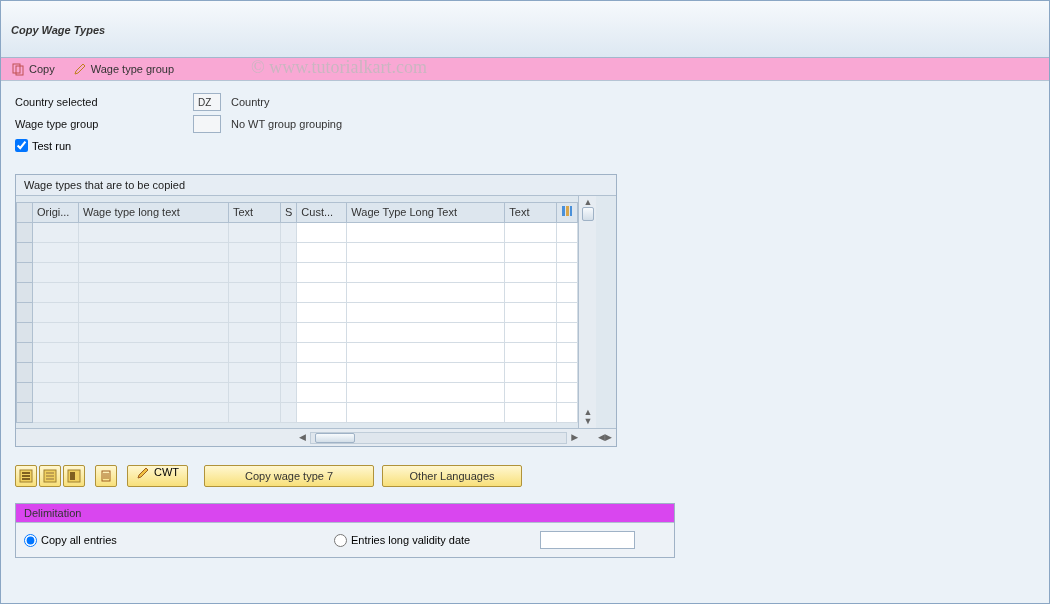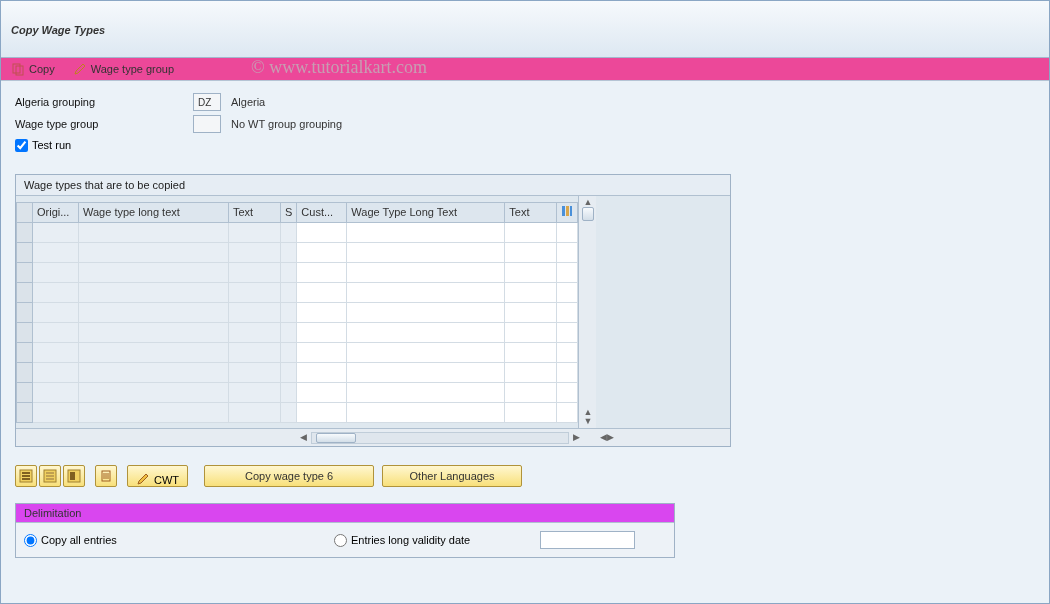--- a/index.html
+++ b/index.html
@@ -20,21 +20,21 @@
     .title-bar {
       background: linear-gradient(#f6f9fc, #dde8f2);
       border-bottom: 1px solid #a3b8cd;
       padding: 20px 10px;
       font-style: italic;
       font-weight: bold;
       font-size: 14px;
       color: #333;
     }
     .toolbar {
-      background: #ec4899;
+      background: #f9a8d4;
       border-bottom: 1px solid #b5c4d4;
       padding: 4px 10px;
       display: flex;
       align-items: center;
       gap: 18px;
     }
     .tb-item {
       display: inline-flex;
       align-items: center;
       gap: 4px;
@@ -74,28 +74,29 @@
     }
     .wtg-input {
       width: 28px;
     }
     .field-desc {
       margin-left: 10px;
       color: #333;
     }
     .checkbox-row {
       display: flex;
+      align-items: center;
       margin-top: 4px;
     }
     .checkbox-row input {
       margin: 0 4px 0 0;
     }
     .grid-panel {
       margin-top: 22px;
-      width: 716px;
+      width: 602px;
       border: 1px solid #9fb2c6;
       background: #dfe8ef;
     }
     .grid-title {
       padding: 4px 8px;
       background: #e6edf4;
       border-bottom: 1px solid #b0c0d0;
       color: #222;
     }
     .grid-wrap {
@@ -227,21 +228,21 @@
       display: inline-flex;
       align-items: center;
       justify-content: center;
       padding: 0 16px;
       cursor: pointer;
       color: #333;
       border-radius: 2px;
     }
     .cwt-btn {
       display: inline-flex;
-      align-items: flex-end;
+      align-items: flex-start;
       gap: 4px;
       padding: 0 8px;
     }
     .delim-panel {
       margin-top: 16px;
       width: 660px;
       border: 1px solid #9fb2c6;
       padding: 0;
     }
     .delim-title {
@@ -306,23 +307,23 @@
       </svg>
     </span>
     <span>Wage type group</span>
   </span>
 </div>
 
 <div class="watermark">© www.tutorialkart.com</div>
 
 <div class="content">
   <div class="field-row">
-    <span class="field-label">Algeria grouping</span>
+    <span class="field-label">Country selected</span>
     <input class="field-input country-code" readonly="" value="DZ" style="">
-    <span class="field-desc">Algeria</span>
+    <span class="field-desc">Country</span>
   </div>
   <div class="field-row">
     <span class="field-label">Wage type group</span>
     <input class="field-input wtg-input" value="" style="">
     <span class="field-desc">No WT group grouping</span>
   </div>
   <div class="checkbox-row">
     <input type="checkbox" checked="" style="">
     <span>Test run</span>
   </div>
@@ -533,21 +534,21 @@
     </span>
     <span style="width:6px"></span>
     <span class="icon-btn cwt-btn" style="width:auto">
       <svg width="14" height="14" viewBox="0 0 14 14">
           <path d="M2 12 L3 9 L10 2 L12 4 L5 11 Z" fill="#f0c040" stroke="#a06020"></path>
         </svg>
       <span>CWT</span>
     </span>
     <span style="width:12px"></span>
     <span class="text-btn" style="width:170px">
-      <span>Copy wage type 6</span>
+      <span>Copy wage type 7</span>
     </span>
     <span style="width:4px"></span>
     <span class="text-btn" style="width:140px">
       <span>Other Languages</span>
     </span>
   </div>
 
   <div class="delim-panel">
     <div class="delim-title">Delimitation</div>
     <div class="delim-body">

